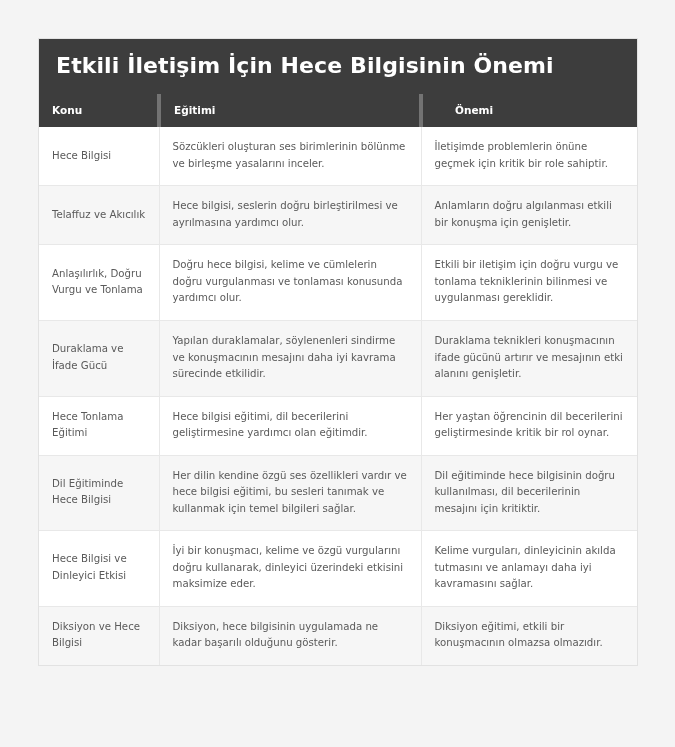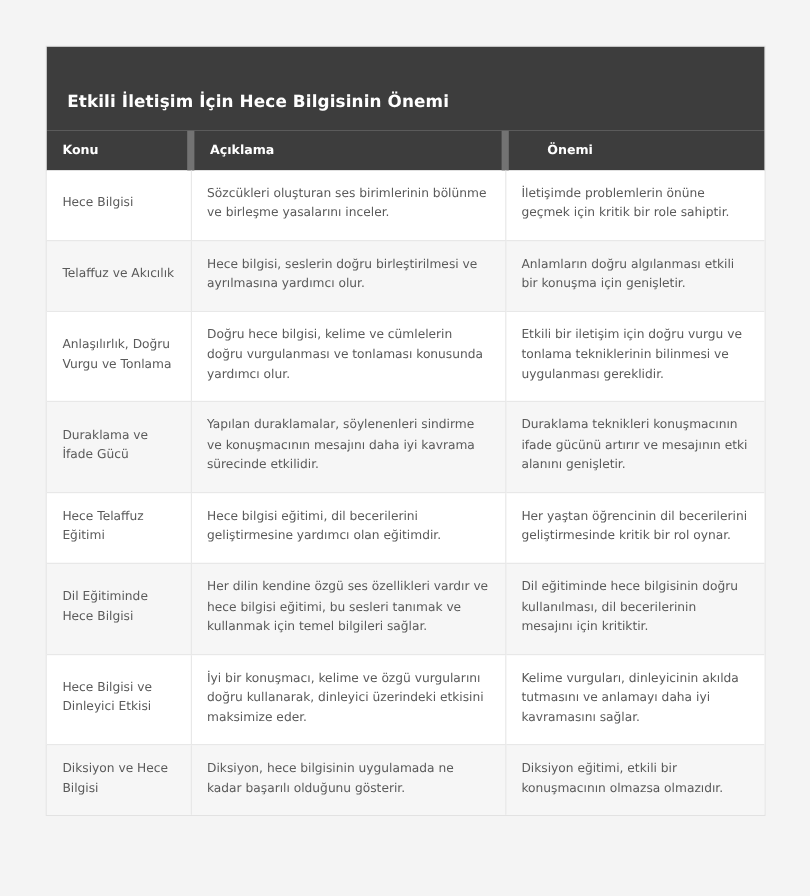--- a/index.html
+++ b/index.html
@@ -33,43 +33,42 @@
   }
 
   
   .title-bar {
     background: #3d3d3d;
     color: #ffffff;
     padding: 14px 17px 15px 17px;
     box-sizing: border-box;
   }
   .title-bar .title-text {
-    font-size: 14px;
+    font-size: 22px;
     font-weight: bold;
     letter-spacing: 0.1px;
     line-height: 1.2;
     display: block;
-    margin-top: 24px;
   }
 
   
   table.data-table {
     width: 100%;
     border-collapse: collapse;
     table-layout: fixed;
   }
 
   table.data-table thead th {
     background: #3d3d3d;
     color: #ffffff;
     font-size: 10.5px;
     font-weight: bold;
     text-align: left;
     padding: 10px 13px 11px 13px;
-    border-right: 6px solid #737373;
+    border-right: 4px solid #737373;
     vertical-align: middle;
     box-sizing: border-box;
   }
   table.data-table thead th:last-child {
     border-right: none;
     padding-left: 32px;
   }
 
   table.data-table tbody td {
     font-size: 10.2px;
@@ -113,21 +112,21 @@
 
     <table class="data-table">
       <colgroup>
         <col class="col-konu">
         <col class="col-aciklama">
         <col class="col-onemi">
       </colgroup>
       <thead>
         <tr>
           <th>Konu</th>
-          <th>Açıklama</th>
+          <th>Eğitimi</th>
           <th>Önemi</th>
         </tr>
       </thead>
       <tbody>
 
         <tr class="row-plain">
           <td>Hece Bilgisi</td>
           <td>Sözcükleri oluşturan ses birimlerinin bölünme ve birleşme yasalarını inceler.</td>
           <td>İletişimde problemlerin önüne geçmek için kritik bir role sahiptir.</td>
         </tr>
@@ -144,21 +143,21 @@
           <td>Etkili bir iletişim için doğru vurgu ve tonlama tekniklerinin bilinmesi ve uygulanması gereklidir.</td>
         </tr>
 
         <tr class="row-alt">
           <td>Duraklama ve İfade Gücü</td>
           <td>Yapılan duraklamalar, söylenenleri sindirme ve konuşmacının mesajını daha iyi kavrama sürecinde etkilidir.</td>
           <td>Duraklama teknikleri konuşmacının ifade gücünü artırır ve mesajının etki alanını genişletir.</td>
         </tr>
 
         <tr class="row-plain">
-          <td>Hece Telaffuz Eğitimi</td>
+          <td>Hece Tonlama Eğitimi</td>
           <td>Hece bilgisi eğitimi, dil becerilerini geliştirmesine yardımcı olan eğitimdir.</td>
           <td>Her yaştan öğrencinin dil becerilerini geliştirmesinde kritik bir rol oynar.</td>
         </tr>
 
         <tr class="row-alt">
           <td>Dil Eğitiminde Hece Bilgisi</td>
           <td>Her dilin kendine özgü ses özellikleri vardır ve hece bilgisi eğitimi, bu sesleri tanımak ve kullanmak için temel bilgileri sağlar.</td>
           <td>Dil eğitiminde hece bilgisinin doğru kullanılması, dil becerilerinin mesajını için kritiktir.</td>
         </tr>
 

